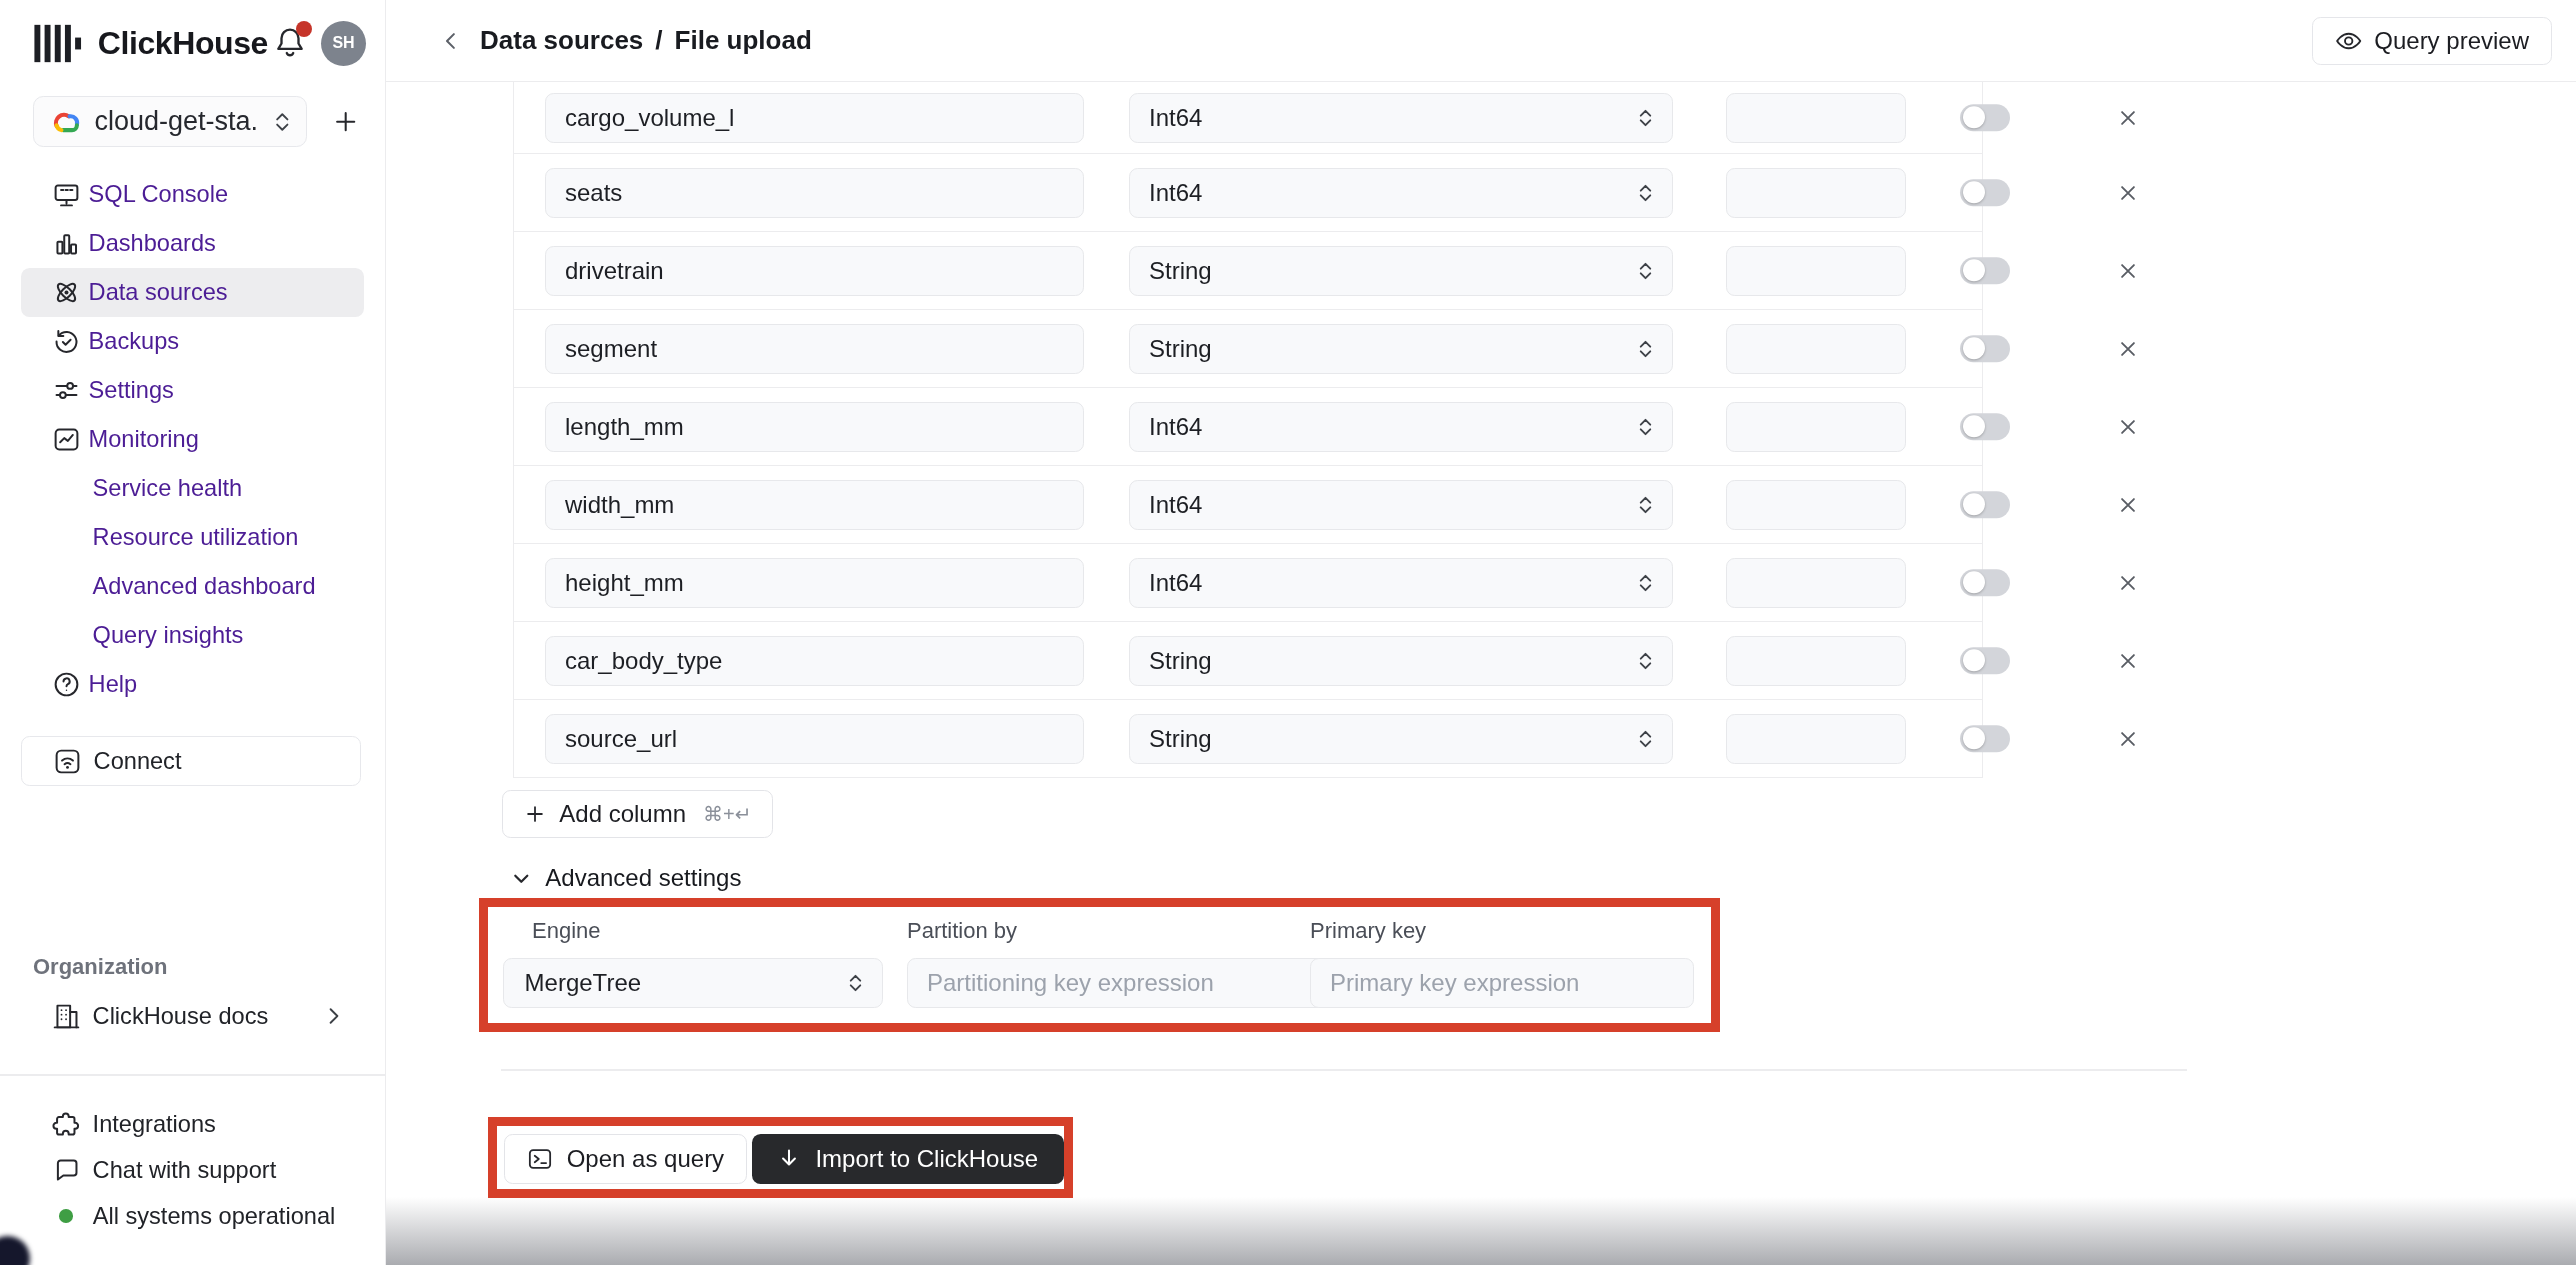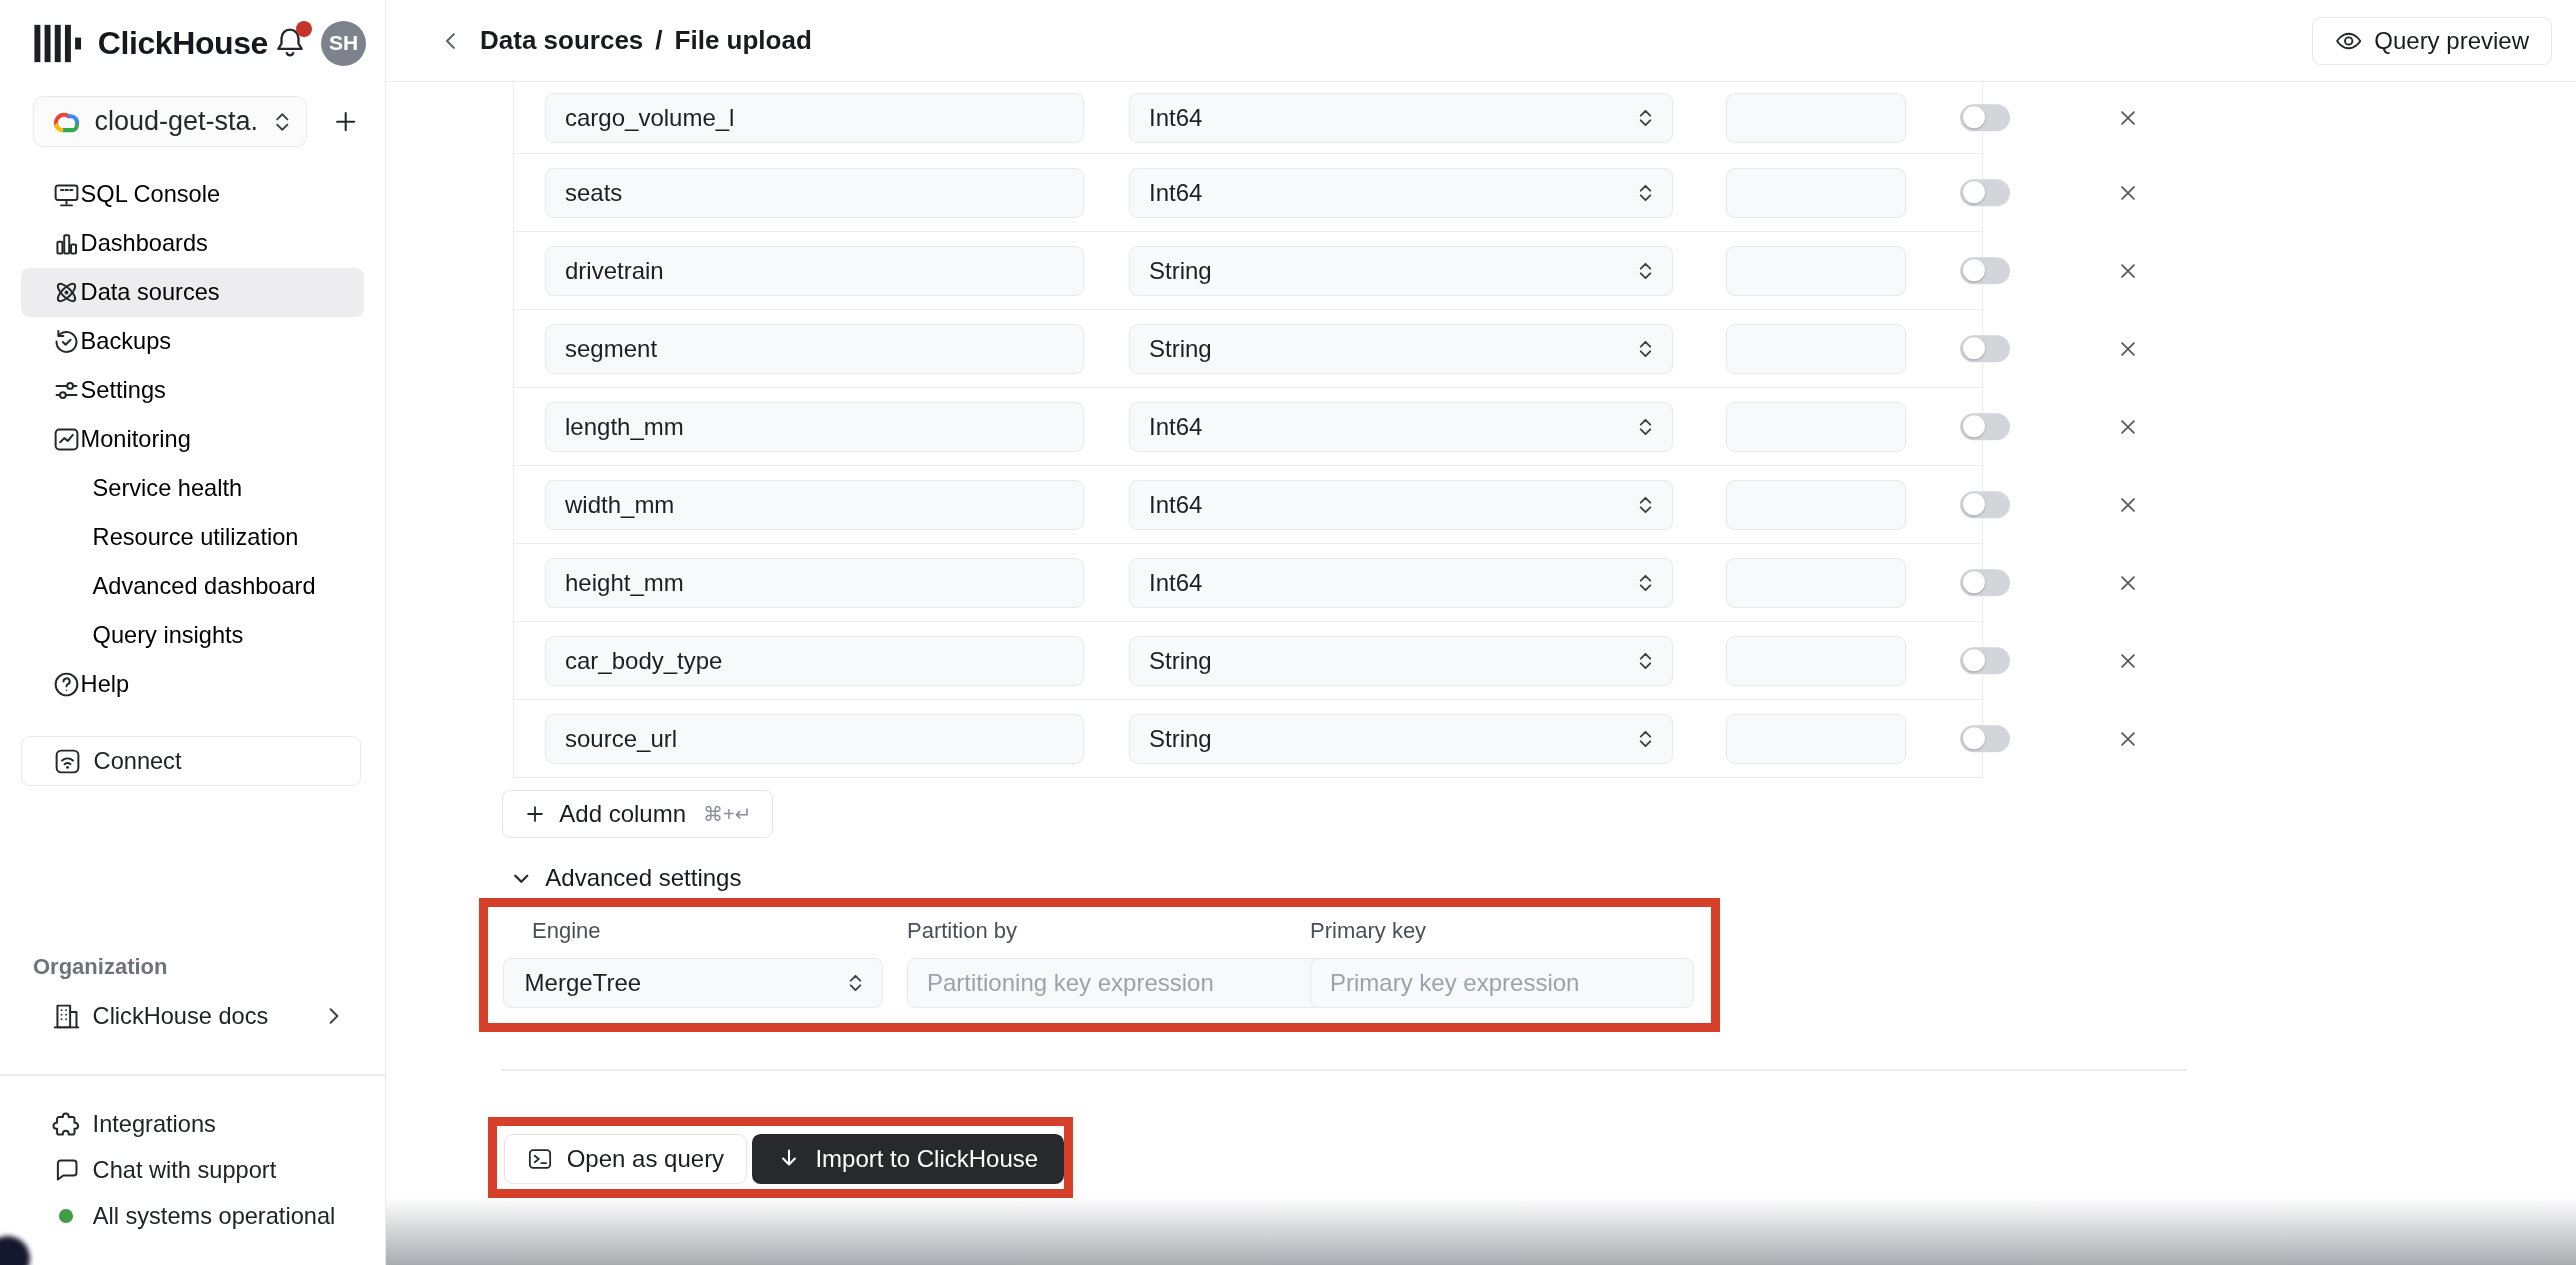--- a/index.html
+++ b/index.html
@@ -22,29 +22,29 @@
   }
   svg { display: block; }
   .ic { stroke: #26272c; stroke-width: 2.2; fill: none; stroke-linecap: round; stroke-linejoin: round; }
 
   
   .sidebar { position: absolute; left: 0; top: 0; width: 386px; height: 1266px; background: #fff; border-right: 1.7px solid var(--line); z-index: 5; }
   .brand-row { position: absolute; top: 0; left: 0; right: 0; height: 86px; display: flex; align-items: center; padding: 0 19px 0 34px; }
   .brand-name { font-size: 32px; font-weight: 700; letter-spacing: -0.4px; margin-left: 13.7px; color: #17181d; }
   .bell-wrap { position: relative; margin-left: auto; margin-right: 13.7px; width: 34px; height: 39px; }
   .bell-dot { position: absolute; top: -2.6px; right: -5.1px; width: 16.3px; height: 16.3px; border-radius: 50%; background: var(--red-dot); }
-  .avatar { width: 45px; height: 45px; border-radius: 50%; background: var(--avatar-bg); color: #fff; font-weight: 700; font-size: 21px; display: flex; align-items: center; justify-content: center; }
+  .avatar { width: 45px; height: 45px; border-radius: 50%; background: var(--avatar-bg); color: #fff; font-weight: 700; font-size: 16px; display: flex; align-items: center; justify-content: center; }
 
   .service-row { position: absolute; top: 96px; left: 33px; display: flex; align-items: center; }
   .service-selector { width: 274px; height: 51px; border: 1.7px solid #e7e8ec; border-radius: 10.3px; background: #fbfbfc; display: flex; align-items: center; gap: 12px; padding: 0 13.7px 0 15.4px; }
   .service-label { font-size: 27px; color: #26282e; flex: 1; white-space: nowrap; overflow: hidden; }
   .plus-btn { margin-left: 22px; width: 34px; height: 34px; display: flex; align-items: center; justify-content: center; }
 
   .nav { position: absolute; top: 170px; left: 0; right: 0; }
-  .nav-item { height: 49px; display: flex; align-items: center; margin: 0 20.6px; padding-left: 31px; border-radius: 8.6px; gap: 0; font-size: 23.6px; color: #000000; cursor: default; }
+  .nav-item { height: 49px; display: flex; align-items: center; margin: 0 20.6px; padding-left: 31px; border-radius: 8.6px; gap: 8px; font-size: 23.6px; color: #4c1d95; cursor: default; }
   .nav-item.selected { background: var(--sel-bg); }
   .nicon { width: 29px; height: 29px; flex: none; }
   .nav-sub { padding-left: 72px; }
 
   .connect-btn { position: absolute; top: 736px; left: 20.6px; width: 340px; height: 50px; border: 1.7px solid #e7e8ec; border-radius: 8.6px; background: #fff; display: flex; align-items: center; padding-left: 31px; gap: 12px; font-size: 23.6px; color: #212328; }
 
   .org-label { position: absolute; top: 954px; left: 33px; font-size: 22px; font-weight: 700; color: #6e727b; }
   .docs-item { position: absolute; top: 991px; left: 20.6px; width: 345px; height: 50px; display: flex; align-items: center; padding-left: 31px; gap: 12px; font-size: 23.6px; color: #212328; }
   .docs-chevron { margin-left: auto; margin-right: 20.6px; }
   .sidebar-divider { position: absolute; top: 1074px; left: 0; right: 0; height: 1.7px; background: var(--line); }

